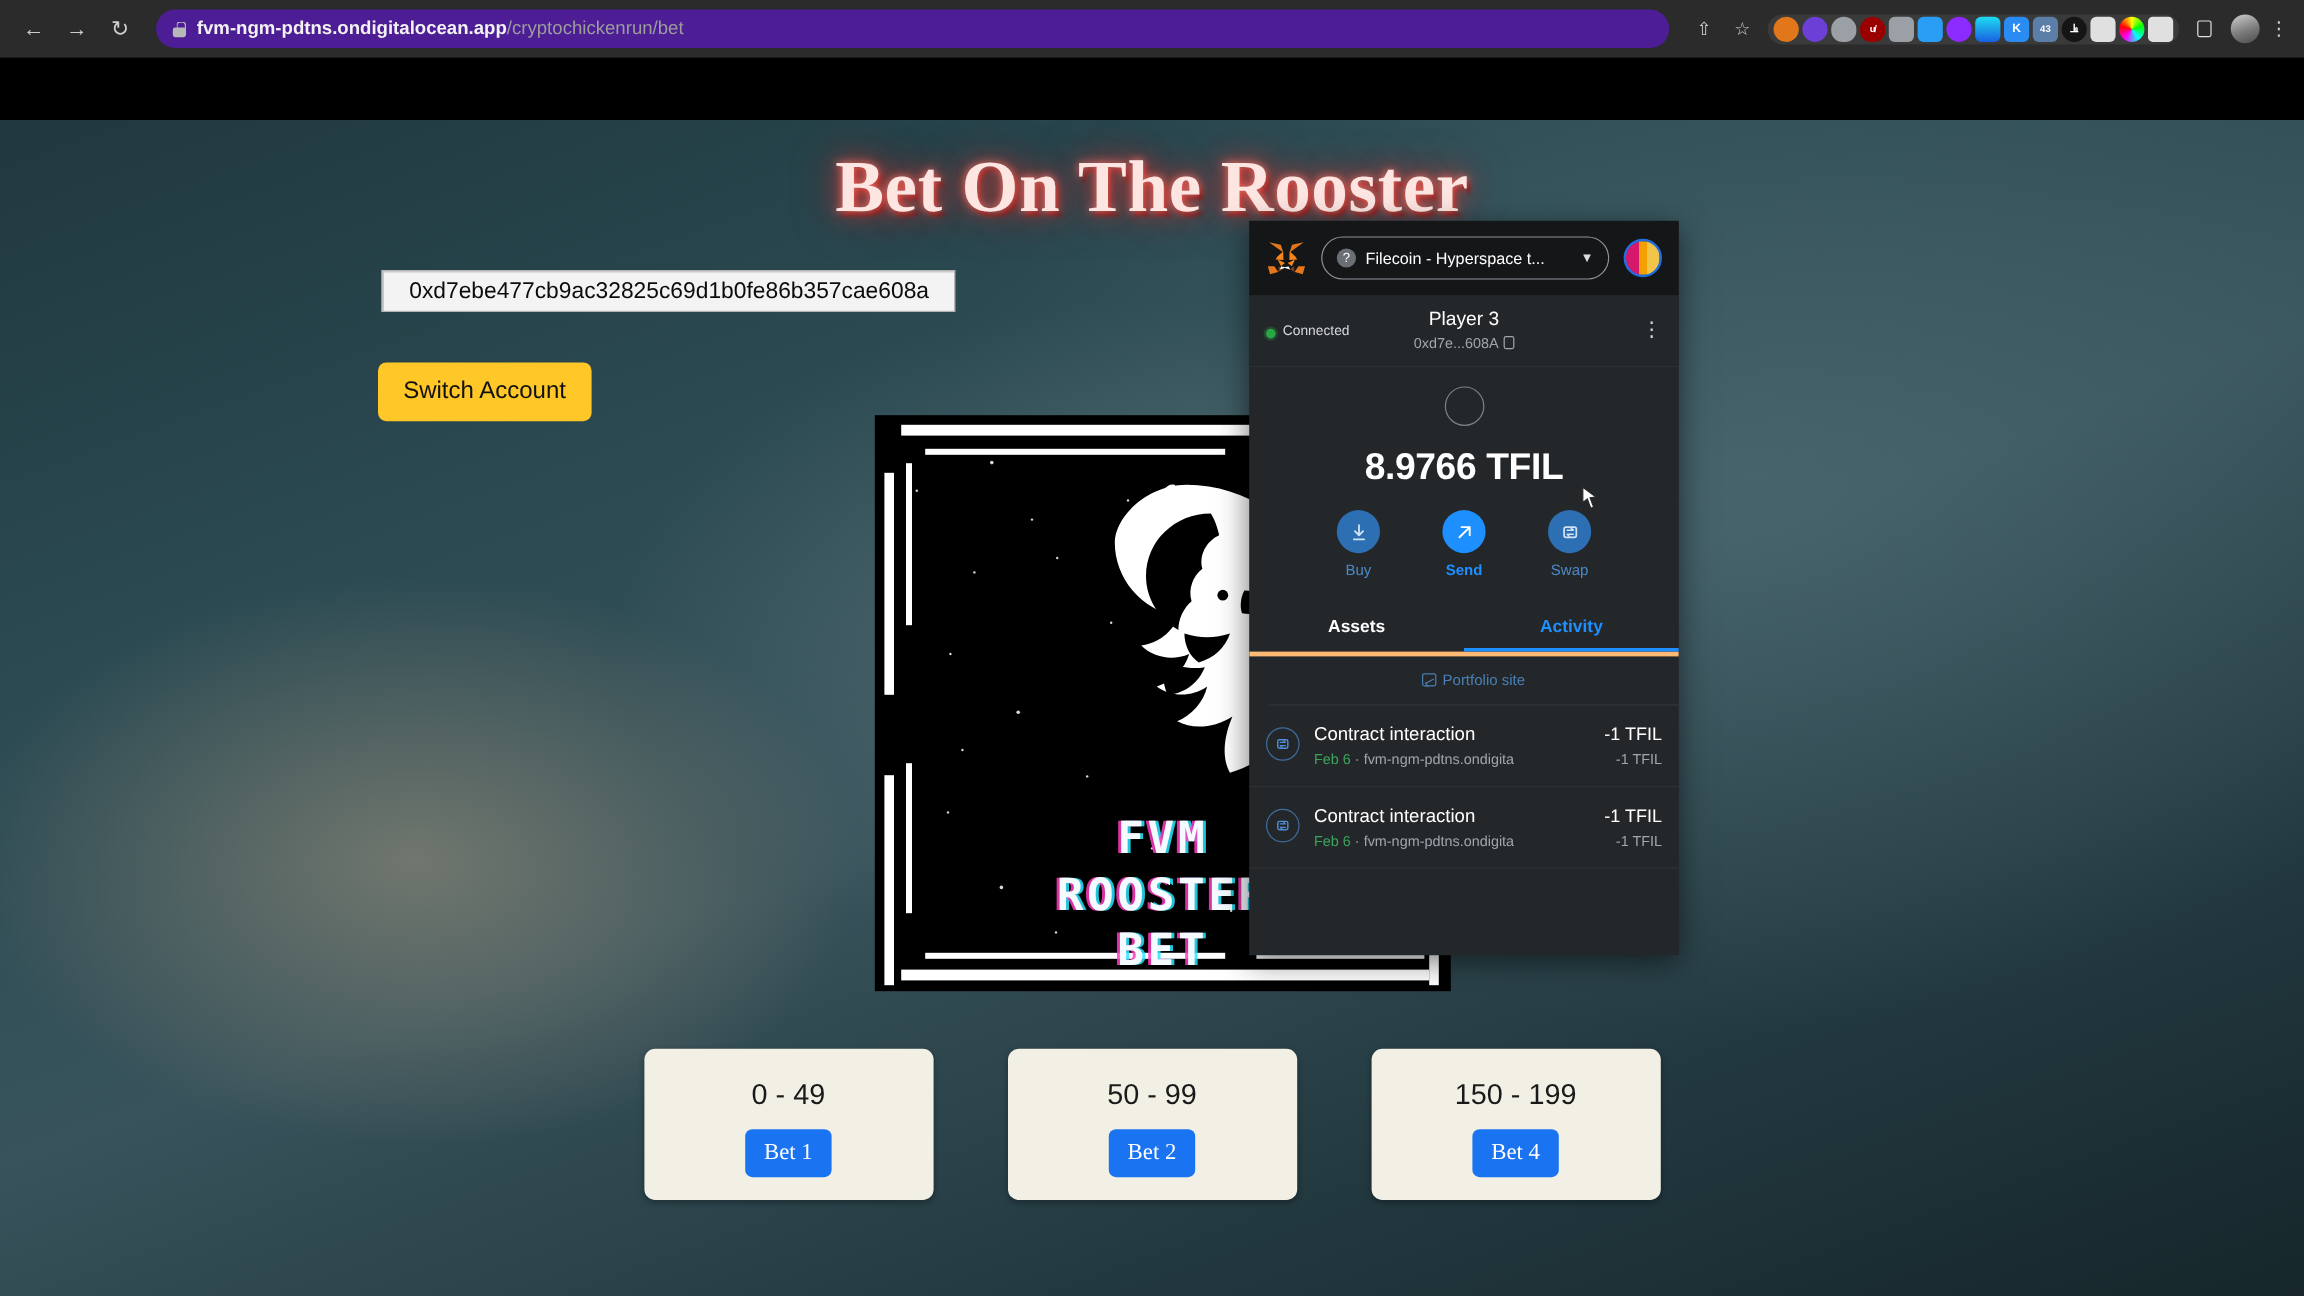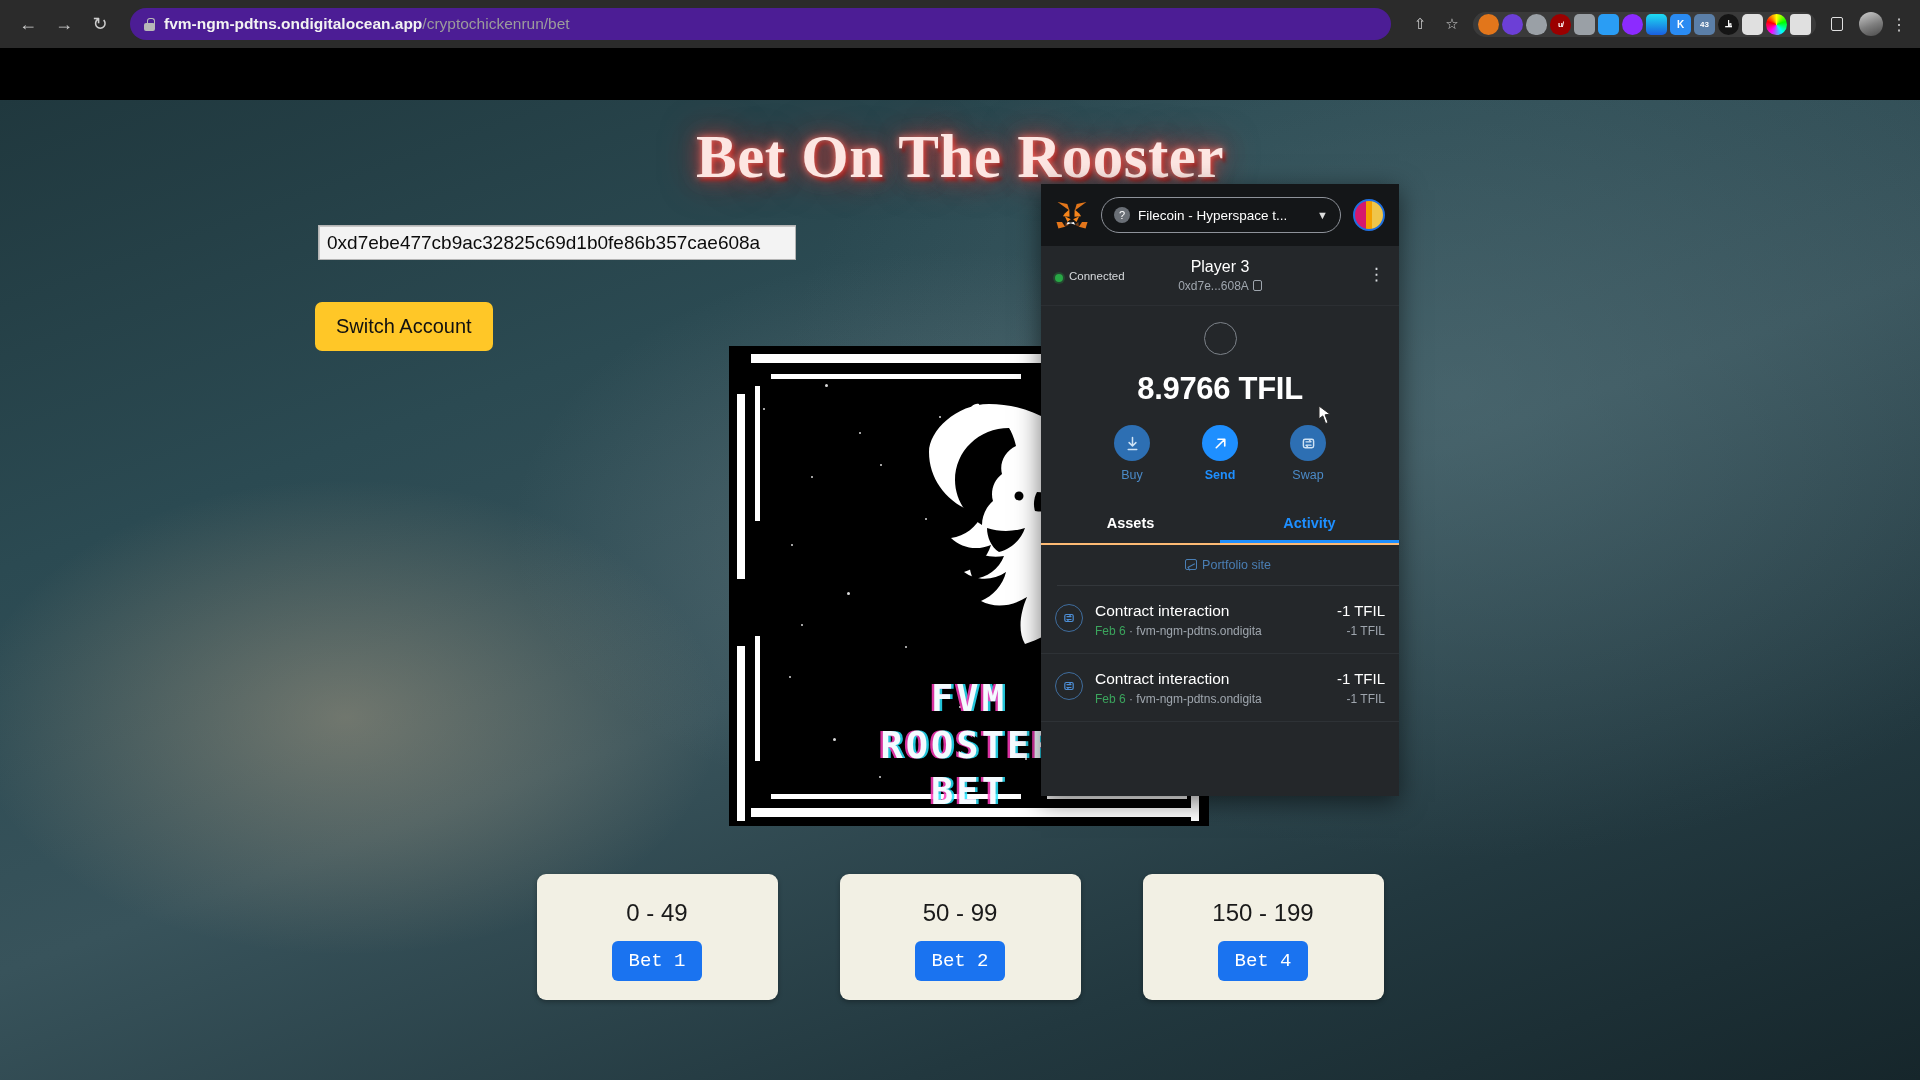--- a/index.html
+++ b/index.html
@@ -123,21 +123,21 @@
       0 0 38px rgba(190,28,28,0.6),
       3px 4px 3px rgba(110,10,10,0.75);
   }
 
   .addr-row { padding-left: 318px; margin-top: 33px; }
   .addr-input {
     width: 478px; height: 35px;
     background: #f3f3f3; border: 1px solid #b4b4b4;
     font-family: "Liberation Sans", sans-serif;
     font-size: 19px; color: #0c0c0c;
-    padding: 0 8px; line-height: 33px;
+    padding: 0 22px; line-height: 33px;
     box-shadow: inset 1px 1px 0 rgba(0,0,0,.18);
     white-space:nowrap; overflow:hidden;
   }
 
   .switch-row { padding-left: 315px; margin-top: 42px; }
   .btn-switch {
     display: inline-block;
     background: #ffc727; color: #111;
     border: none; border-radius: 7px;
     font-size: 20px; font-family: "Liberation Sans", sans-serif;
@@ -188,21 +188,21 @@
     width: 241px; height: 126px;
     background: #f2f0e4; border-radius: 9px;
     box-shadow: 0 2px 5px rgba(0,0,0,.3);
     display: flex; flex-direction: column; align-items: center;
     padding-top: 25px;
   }
   .bet-range { font-size: 24px; color: #1a1a1a; }
   .bet-btn {
     margin-top: 14px;
     background: #1a73f0; color: #fff; border: none; border-radius: 6px;
-    font-size: 19px; font-family: Liberation Mono, monospace;
+    font-size: 19px; font-family: Liberation Serif, serif;
     padding: 9px 16px; cursor: pointer;
   }
 
   
   .mm {
     position: absolute; left: 1041px; top: 84px;
     width: 358px; height: 612px;
     background: #24272a; overflow: hidden;
     box-shadow: 0 6px 24px rgba(0,0,0,.55);
     font-size: 14px;
@@ -257,21 +257,21 @@
   .act { text-align: center; width: 54px; cursor:pointer;}
   .act-circle {
     width: 36px; height: 36px; border-radius: 50%;
     background: #2d6fb3; margin: 0 auto;
     display: flex; align-items: center; justify-content: center;
   }
   .act.primary .act-circle { background: #1e8fff; }
   .act-label { margin-top: 7px; font-size: 12.5px; color: #4b8ac7; }
   .act.primary .act-label { color: #1e8fff; font-weight: bold; }
 
-  .mm-tabs { display: flex; margin-top: 22px; border-bottom: 2px solid #fdba74; }
+  .mm-tabs { display: flex; margin-top: 22px; border-bottom: 4px solid #fdba74; }
   .mm-tab {
     flex: 1; text-align: center; padding: 11px 0 12px;
     font-size: 14.5px; color: #fff; font-weight: bold; cursor:pointer;
   }
   .mm-tab.active { color: #1e8fff; box-shadow: inset 0 -3px 0 #1e8fff; }
 
   .portfolio {
     text-align: center; padding: 13px 0; border-bottom: 1px solid #33373b;
     color: #4a7fb5; font-size: 12.5px; cursor:pointer;margin-left:16px;
   }

